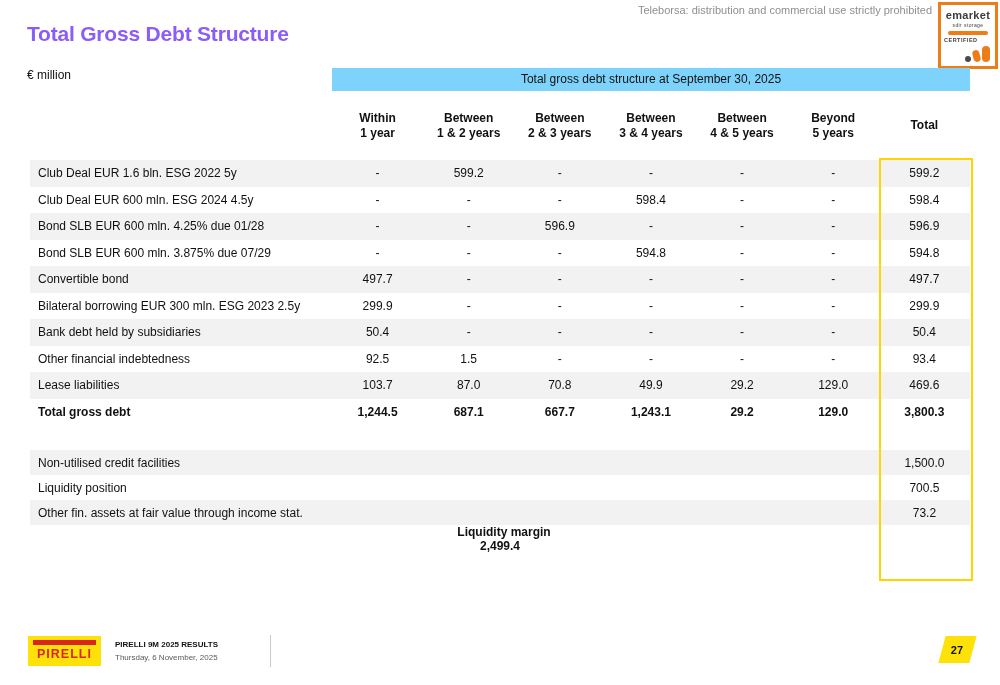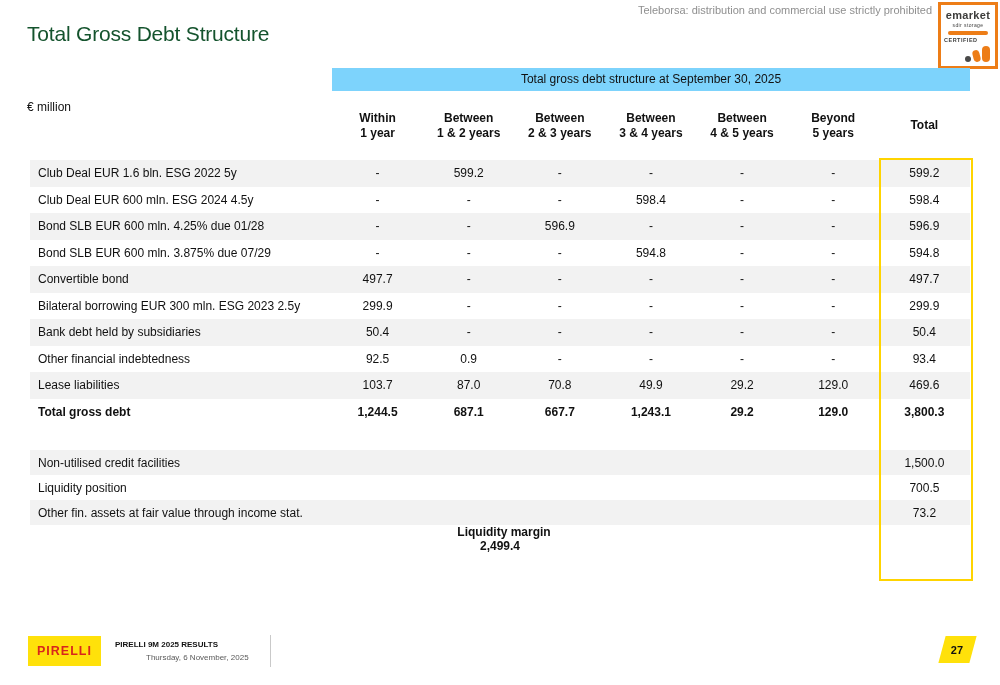--- a/index.html
+++ b/index.html
@@ -15,22 +15,22 @@
              display:flex; flex-direction:column; align-items:center; }
   .emarket .name { font-size:11px; font-weight:700; color:#3c3c3b; line-height:1; letter-spacing:.3px; }
   .emarket .sub  { font-size:5px; color:#3c3c3b; letter-spacing:.4px; margin-top:1px; }
   .emarket .bar  { width:40px; height:3.5px; background:#ED7D17; border-radius:2px; margin:3px 0 2px; }
   .emarket .cert { font-size:5.5px; font-weight:700; color:#3c3c3b; letter-spacing:.5px; align-self:flex-start; }
   .emarket .iconrow { display:flex; align-items:flex-end; gap:2px; align-self:flex-end; margin-top:3px; padding-right:2px; }
   .emarket .dot   { width:6px; height:6px; border-radius:50%; background:#4a4a49; }
   .emarket .pill1 { width:7px; height:12px; border-radius:4px; background:#ED7D17; transform:rotate(-14deg); }
   .emarket .pill2 { width:8px; height:16px; border-radius:4px; background:#ED7D17; }
 
-  .title { position:absolute; left:27px; top:22px; font-size:21px; font-weight:400; color:#14532d; letter-spacing:-.2px; }
-  .unit  { position:absolute; left:27px; top:100px; font-size:12px; color:#111; }
+  .title { position:absolute; left:27px; top:22px; font-size:21px; font-weight:700; color:#8b5cf6; letter-spacing:-.2px; }
+  .unit  { position:absolute; left:27px; top:68px; font-size:12px; color:#111; }
 
   
   .twrap { position:absolute; left:30px; top:68px; width:940px; font-size:12px; color:#111; }
   .band  { margin-left:302px; height:23px; background:#7dd3fc; font-weight:400;
            text-align:center; line-height:23px; font-size:12px; }
   .colhead-row { margin-left:302px; height:69px; display:flex; align-items:center; }
   .colhead { width:91.14px; text-align:center; font-weight:700; line-height:1.25; font-size:12px; }
   .trow { display:flex; align-items:center; height:26.5px; }
   .tbody .trow:nth-child(odd) { background:#F2F2F2; }
   .lbody .trow:nth-child(odd) { background:#F2F2F2; }
@@ -41,26 +41,26 @@
   .spacer { height:25px; }
   .lbody .trow { height:25px; }
   .lbody .trow:last-child { height:28px;flex-direction:column; }
   .liq-label { flex:1; padding-left:8px; }
 
   .total-box { position:absolute; left:879px; top:158px; width:94px; height:423px;
                border:2px solid #FFD400; pointer-events:none; }
 
   
   .pirelli-logo { position:absolute; left:28px; top:636px; width:73px; height:30px;
-                  background:#FFE10A; padding:4px 5px 3px; display:flex; flex-direction:row; }
+                  background:#FFE10A; padding:4px 5px 3px; display:flex; flex-direction:column; }
   .pirelli-logo .pbar { height:5px; background:#D9261C; }
   .pirelli-logo .ptext { flex:1; display:flex; align-items:center; justify-content:center;
                          color:#D9261C; font-weight:700; font-size:12.5px; letter-spacing:1px; line-height:1; }
   .foot-title { position:absolute; left:115px; top:640px; font-size:8px; font-weight:700; color:#111; }
-  .foot-date  { position:absolute; left:115px; top:653px; font-size:8px; color:#595959;margin-left:31px; }
+  .foot-date  { position:absolute; left:115px; top:653px; font-size:8px; color:#595959; }
   .foot-div   { position:absolute; left:270px; top:635px; height:32px; border-left:1px solid #c9c9c9; }
   .page-marker { position:absolute; left:942px; top:636px; width:31px; height:27px;
                  background:#FFE10A; transform:skewX(-15deg); display:flex; align-items:center; justify-content:center; }
   .page-marker span { transform:skewX(15deg); font-size:11px; font-weight:700; color:#111; }
 </style>
 </head>
 <body>
 
 <div class="slide">
 
@@ -179,21 +179,21 @@
           <div class="vcell">-</div>
           <div class="vcell">-</div>
           <div class="vcell">-</div>
           <div class="vcell">-</div>
           <div class="vcell">-</div>
           <div class="vcell">50.4</div>
         </div>
         <div class="trow">
           <div class="lcell">Other financial indebtedness</div>
           <div class="vcell">92.5</div>
-          <div class="vcell">0.9</div>
+          <div class="vcell">1.5</div>
           <div class="vcell">-</div>
           <div class="vcell">-</div>
           <div class="vcell">-</div>
           <div class="vcell">-</div>
           <div class="vcell">93.4</div>
         </div>
         <div class="trow">
           <div class="lcell">Lease liabilities</div>
           <div class="vcell">103.7</div>
           <div class="vcell">87.0</div>

